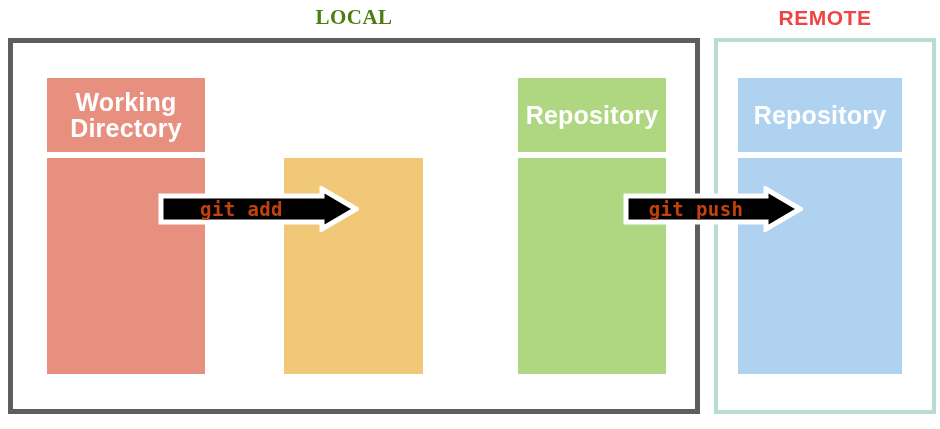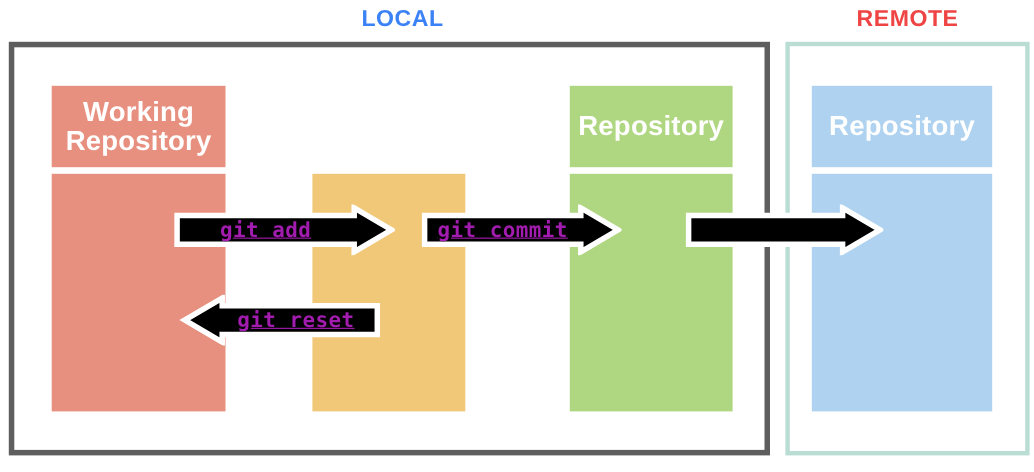--- a/index.html
+++ b/index.html
@@ -25,24 +25,25 @@
   .section-label {
     position: absolute;
     font-size: 21px;
     font-weight: bold;
     letter-spacing: 0.5px;
     text-align: center;
     white-space: nowrap;
     line-height: 1;
   }
   #label-local {
-    left: 20px;
+    left: 8px;
     top: 7px;
     width: 692px;
-    color: #3b82f6;
+    color: #4d7c0f;
+    font-family: Liberation Serif, serif;
   }
   #label-remote {
     left: 714px;
     top: 7px;
     width: 222px;
     color: #78bda8;
   }
 
   
   .frame {
@@ -112,28 +113,27 @@
     filter: drop-shadow(0 0 0 rgba(0,0,0,0));
   }
   .arrow svg { display: block; width: 100%; height: 100%; }
   .arrow-label {
     position: absolute;
     top: 0;
     height: 100%;
     display: flex;
     align-items: center;
     justify-content: center;
-    color: #a21caf;
+    color: #c2410c;
     font-family: "DejaVu Sans Mono", "Liberation Mono", monospace;
     font-size: 19px;
     font-weight: bold;
     letter-spacing: 0.4px;
     white-space: nowrap;
     pointer-events: none;
-    text-decoration: underline;
   }
   .arrow-right .arrow-label { left: 0; right: 34px; }
   .arrow-left  .arrow-label { left: 34px; right: 0; }
 
   #arrow-add     { left: 158px; top: 186px; width: 201px; }
   #arrow-commit  { left: 383px; top: 186px; width: 182px; }
   #arrow-push    { left: 623px; top: 186px; width: 180px; }
   #arrow-reset   { left: 158px; top: 268px; width: 188px; }
   #arrow-pull    { left: 615px; top: 283px; width: 185px; }
 </style>
@@ -144,21 +144,21 @@
 
   <div class="section-label" id="label-local">LOCAL</div>
   <div class="section-label" id="label-remote" style="color: #ef4444;">REMOTE</div>
 
   <div class="frame" id="frame-local" style="border-color: rgb(94, 94, 94);"></div>
   <div class="frame" id="frame-remote" style="border-color: rgb(185, 221, 210);"></div>
 
   <div class="area" id="area-working">
     <div class="area-head" style="background: rgb(232, 144, 127);">
       <span class="area-head-text">Working
-Repository</span>
+Directory</span>
     </div>
     <div class="area-body" style="background: rgb(232, 144, 127);"></div>
   </div>
 
   <div class="area" id="area-staging">
     <div class="area-body" style="background: rgb(240, 200, 120);"></div>
   </div>
 
   <div class="area" id="area-local-repo">
     <div class="area-head" style="background: rgb(175, 214, 128);">
@@ -174,34 +174,23 @@
     <div class="area-body" style="background: rgb(174, 210, 239);"></div>
   </div>
 
   <div class="arrow arrow-right" id="arrow-add">
     <svg viewBox="0 0 201 46" preserveAspectRatio="none">
       <path d="M3,10 L164,10 L164,3 L198,23 L164,43 L164,36 L3,36 Z" fill="#000000" stroke="#ffffff" stroke-width="5" stroke-linejoin="miter"></path>
     </svg>
     <span class="arrow-label">git add</span>
   </div>
 
-  <div class="arrow arrow-right" id="arrow-commit">
-    <svg viewBox="0 0 182 46" preserveAspectRatio="none">
-      <path d="M3,10 L145,10 L145,3 L179,23 L145,43 L145,36 L3,36 Z" fill="#000000" stroke="#ffffff" stroke-width="5" stroke-linejoin="miter"></path>
-    </svg>
-    <span class="arrow-label">git commit</span>
-  </div>
 
   <div class="arrow arrow-right" id="arrow-push">
     <svg viewBox="0 0 180 46" preserveAspectRatio="none">
       <path d="M3,10 L143,10 L143,3 L177,23 L143,43 L143,36 L3,36 Z" fill="#000000" stroke="#ffffff" stroke-width="5" stroke-linejoin="miter"></path>
     </svg>
+    <span class="arrow-label">git push</span>
   </div>
 
-  <div class="arrow arrow-left" id="arrow-reset">
-    <svg viewBox="0 0 188 46" preserveAspectRatio="none">
-      <path d="M185,10 L44,10 L44,3 L10,23 L44,43 L44,36 L185,36 Z" fill="#000000" stroke="#ffffff" stroke-width="5" stroke-linejoin="miter"></path>
-    </svg>
-    <span class="arrow-label">git reset</span>
-  </div>
 
 
 </div>
 
 </body></html>

